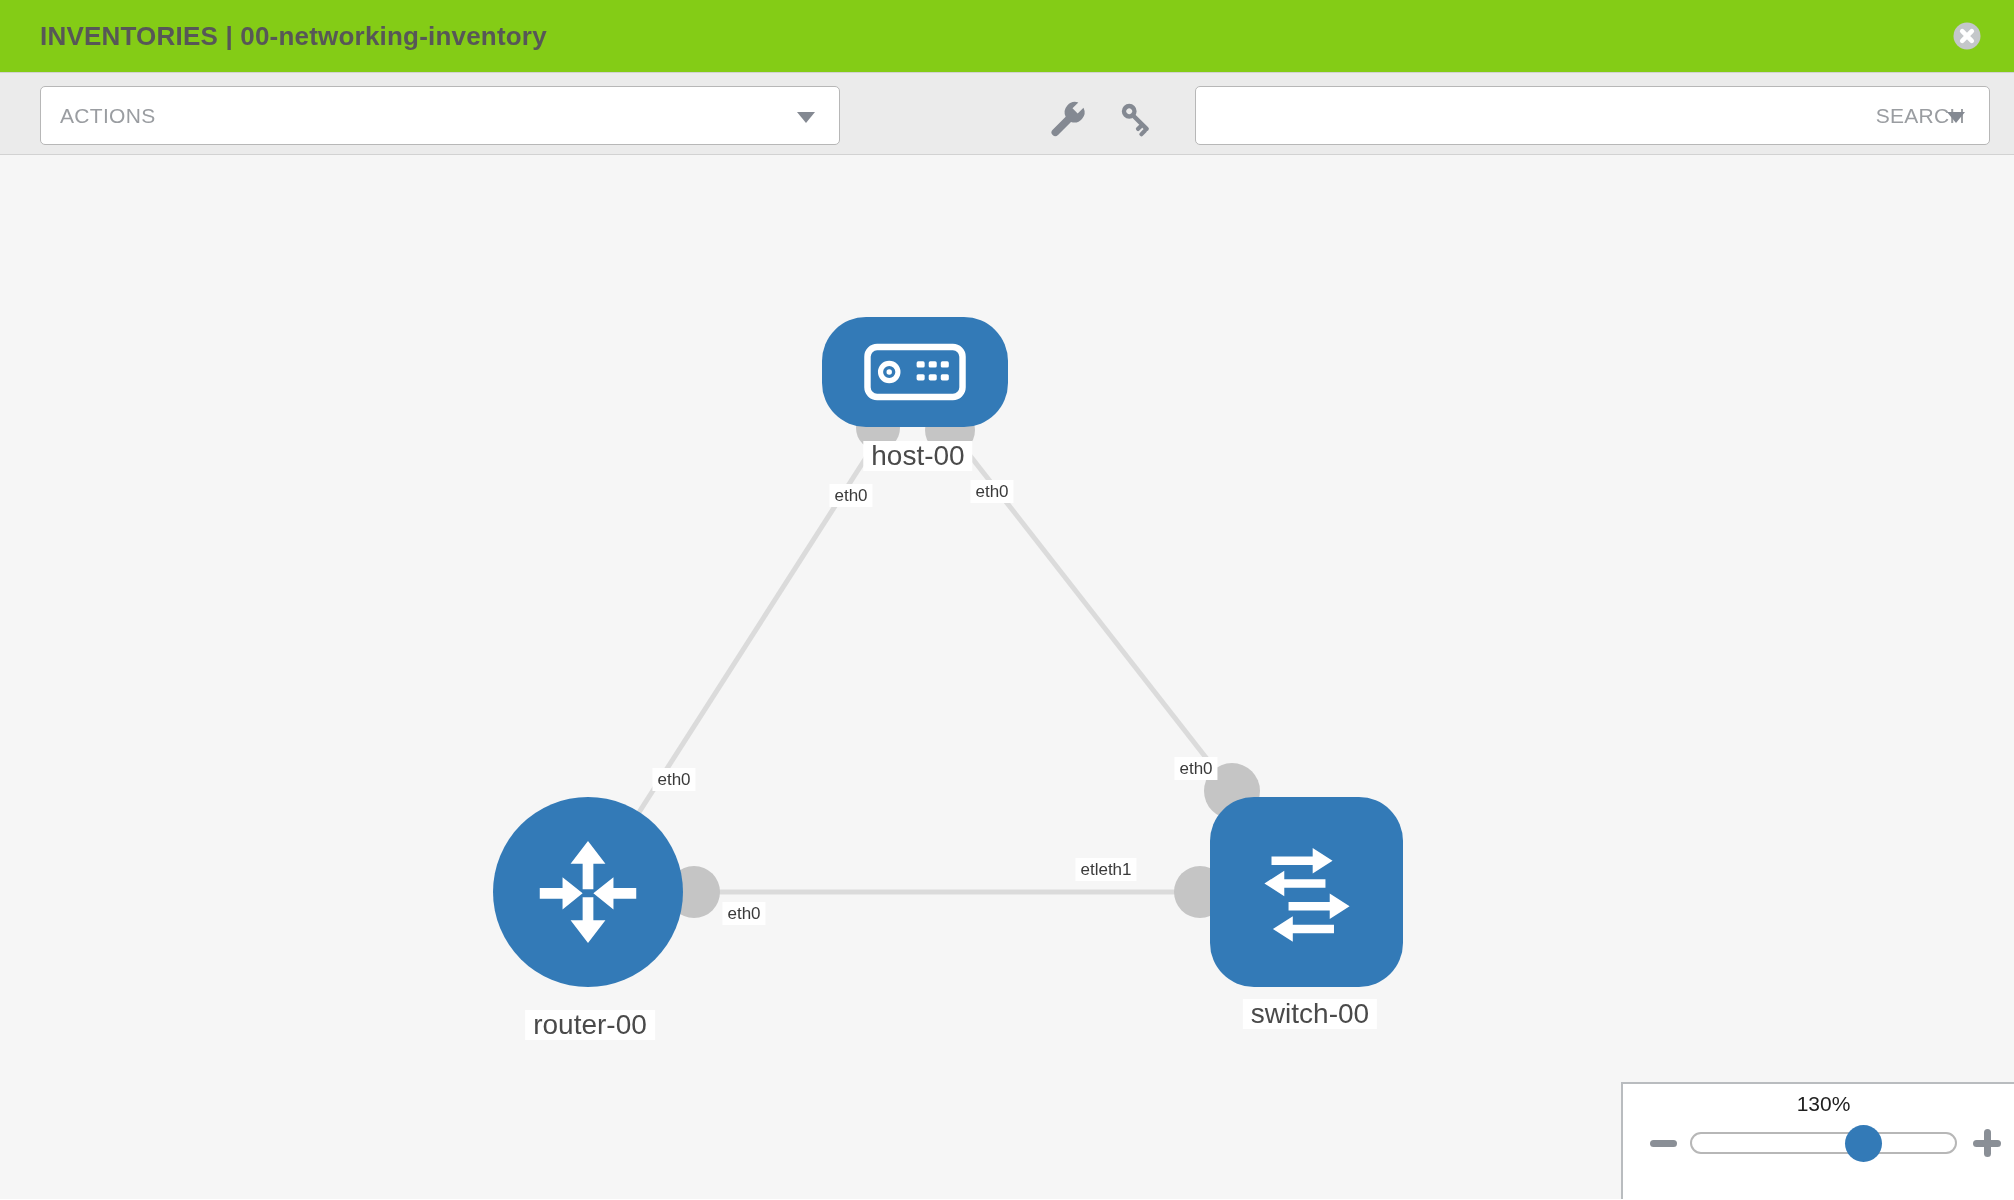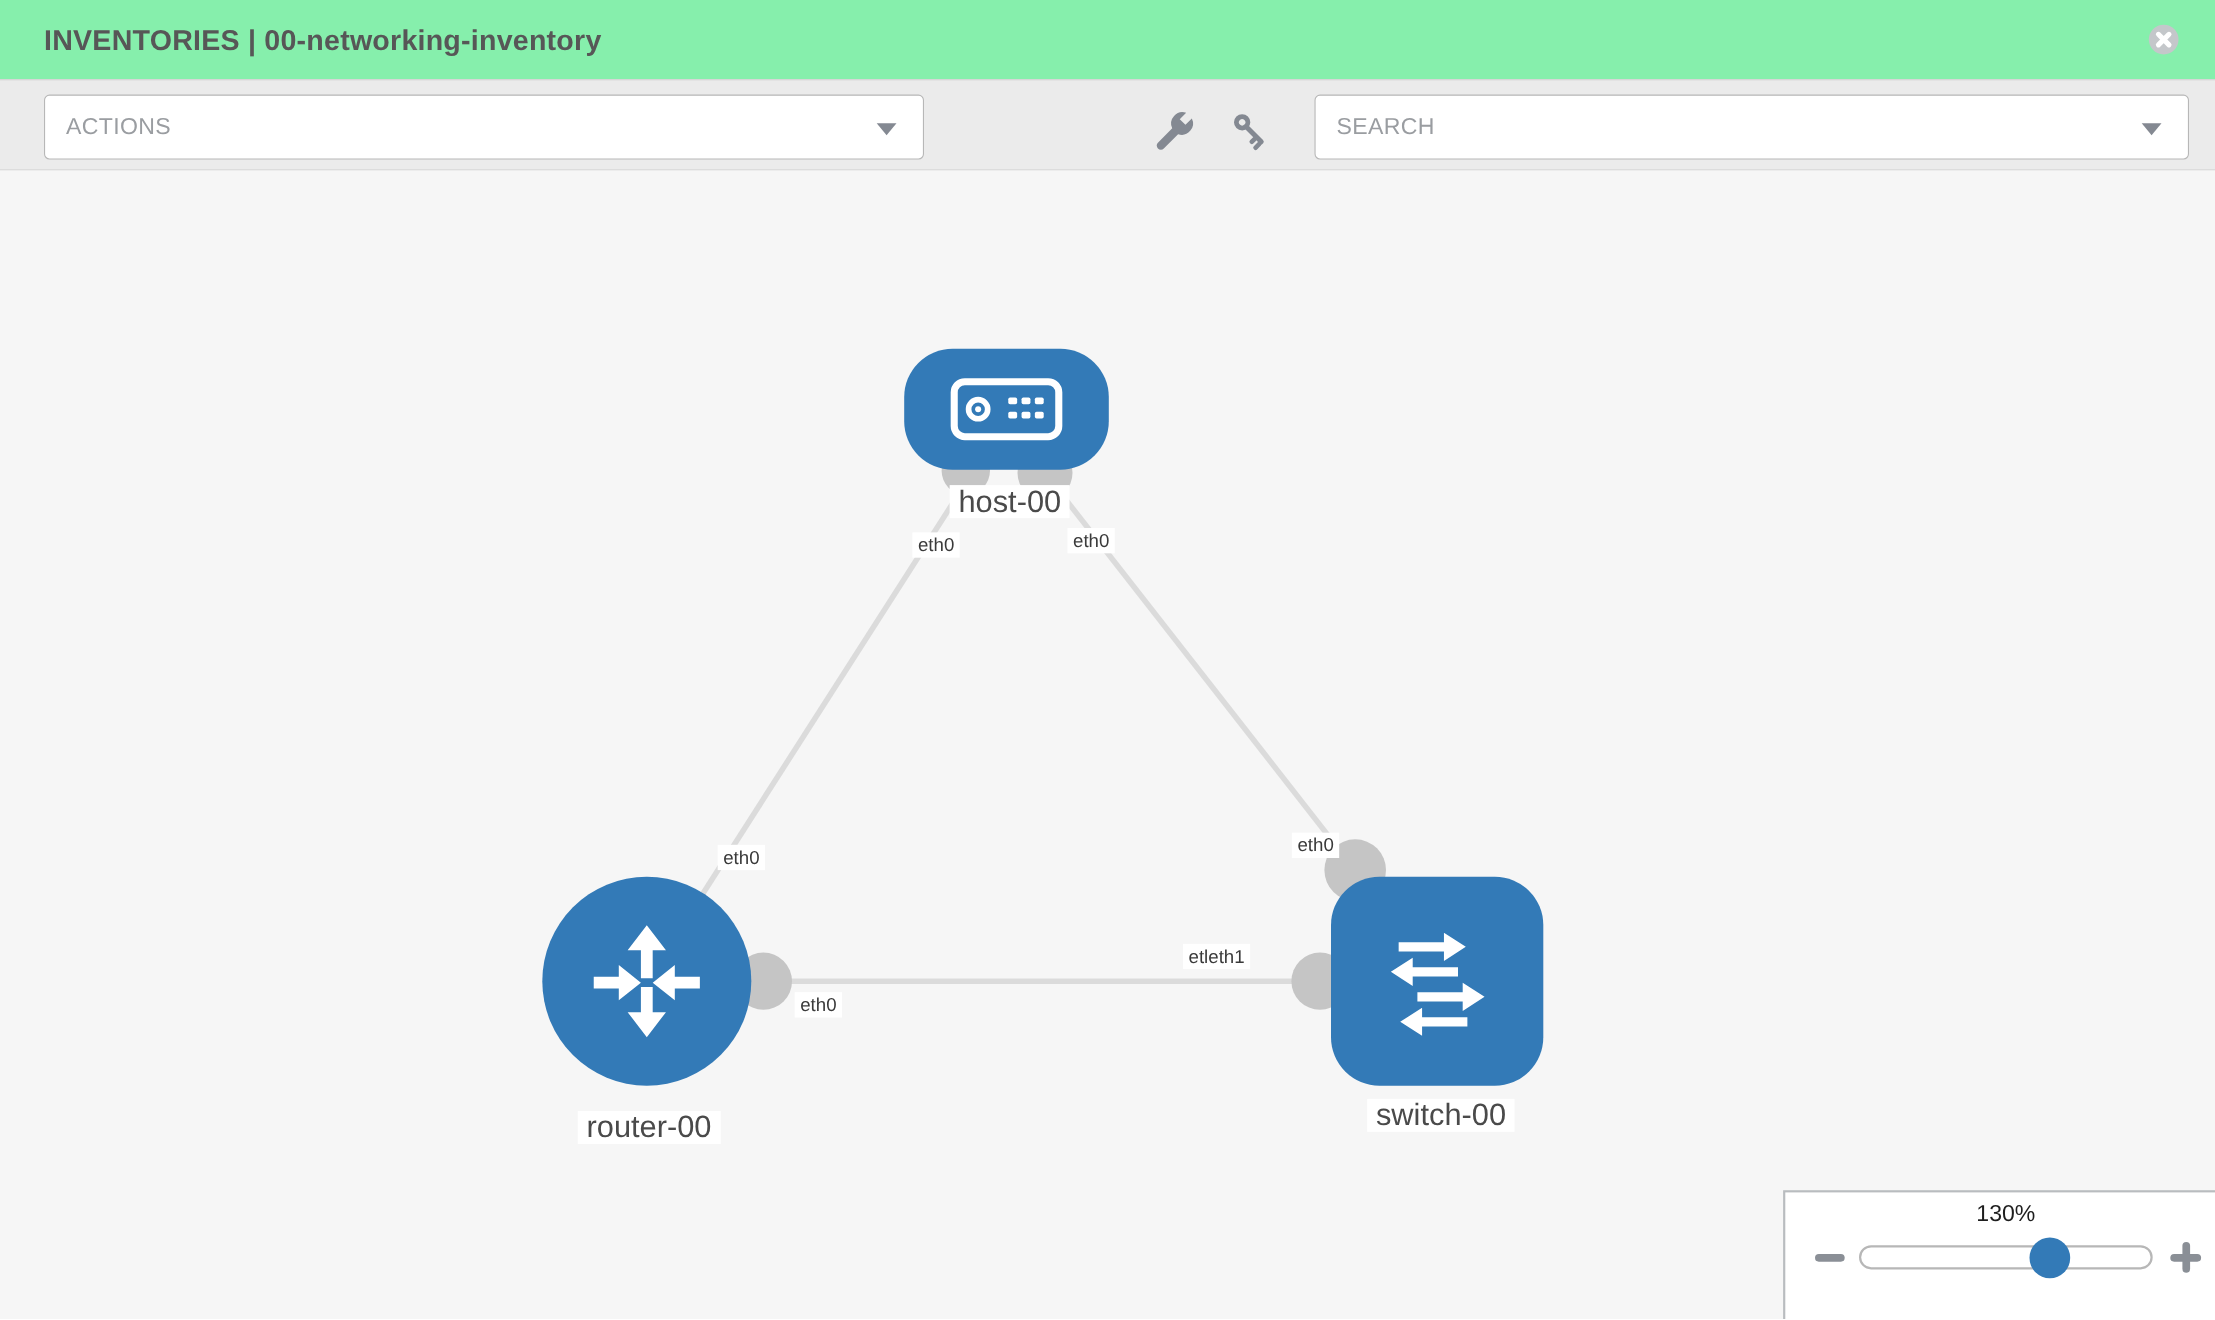--- a/index.html
+++ b/index.html
@@ -1,31 +1,31 @@
 <!DOCTYPE html>
 <html><head>
 <meta charset="utf-8">
 <style>
   * { box-sizing: border-box; margin: 0; padding: 0; }
   html, body { width: 2014px; height: 1200px; overflow: hidden; }
   body { font-family: "Liberation Sans", "DejaVu Sans", sans-serif; background: #fff; }
   .app { position: relative; width: 2014px; height: 1200px; }
 
   
-  .topbar { position: relative; height: 72px; background: #86efac; display: flex; align-items: center; padding: 0 40px; }
+  .topbar { position: relative; height: 72px; background: #84cc16; display: flex; align-items: center; padding: 0 40px; }
   .topbar h1 { font-size: 26px; font-weight: 700; color: #575757; letter-spacing: .2px; }
   .close-btn { position: absolute; right: 32px; top: 21px; width: 30px; height: 30px; border: none; background: transparent; cursor: pointer; padding: 0; }
 
   
   .toolbar { position: relative; height: 83px; background: #ebebeb; border-top: 1px solid #d2d2d2; border-bottom: 1px solid #d2d2d2; }
   .combo { position: absolute; top: 13px; height: 59px; background: #fff; border: 1px solid #b7b7b7; border-radius: 5px; display: flex; align-items: center; padding: 0 24px 0 19px; cursor: pointer; }
   .combo-text { font-size: 21px; color: #9a9da1; letter-spacing: .3px; }
   .combo .caret { position: absolute; right: 24px; top: 50%; margin-top: -4px; width: 0; height: 0; border-left: 9px solid transparent; border-right: 9px solid transparent; border-top: 11px solid #848992; }
   .combo.actions { left: 40px; width: 800px; }
-  .combo.search  { left: 1195px; width: 795px; }
+  .combo.search  { left: 1195px; width: 795px; justify-content: flex-end; }
   .tool-btn { position: absolute; top: 26px; width: 46px; height: 40px; background: transparent; border: none; cursor: pointer; padding: 0; }
   .tool-btn.wrench { left: 1044px; }
   .tool-btn.key    { left: 1114px; }
 
   
   .canvas { position: relative; height: 1044px; background: #f6f6f6; overflow: hidden; }
   .wires { position: absolute; left: 0; top: 0; }
 
   .node { position: absolute; background: #337ab7; display: flex; align-items: center; justify-content: center; cursor: pointer; z-index: 3; }
   .node.host   { left: 822px;  top: 162px; width: 186px; height: 110px; border-radius: 44px; }

